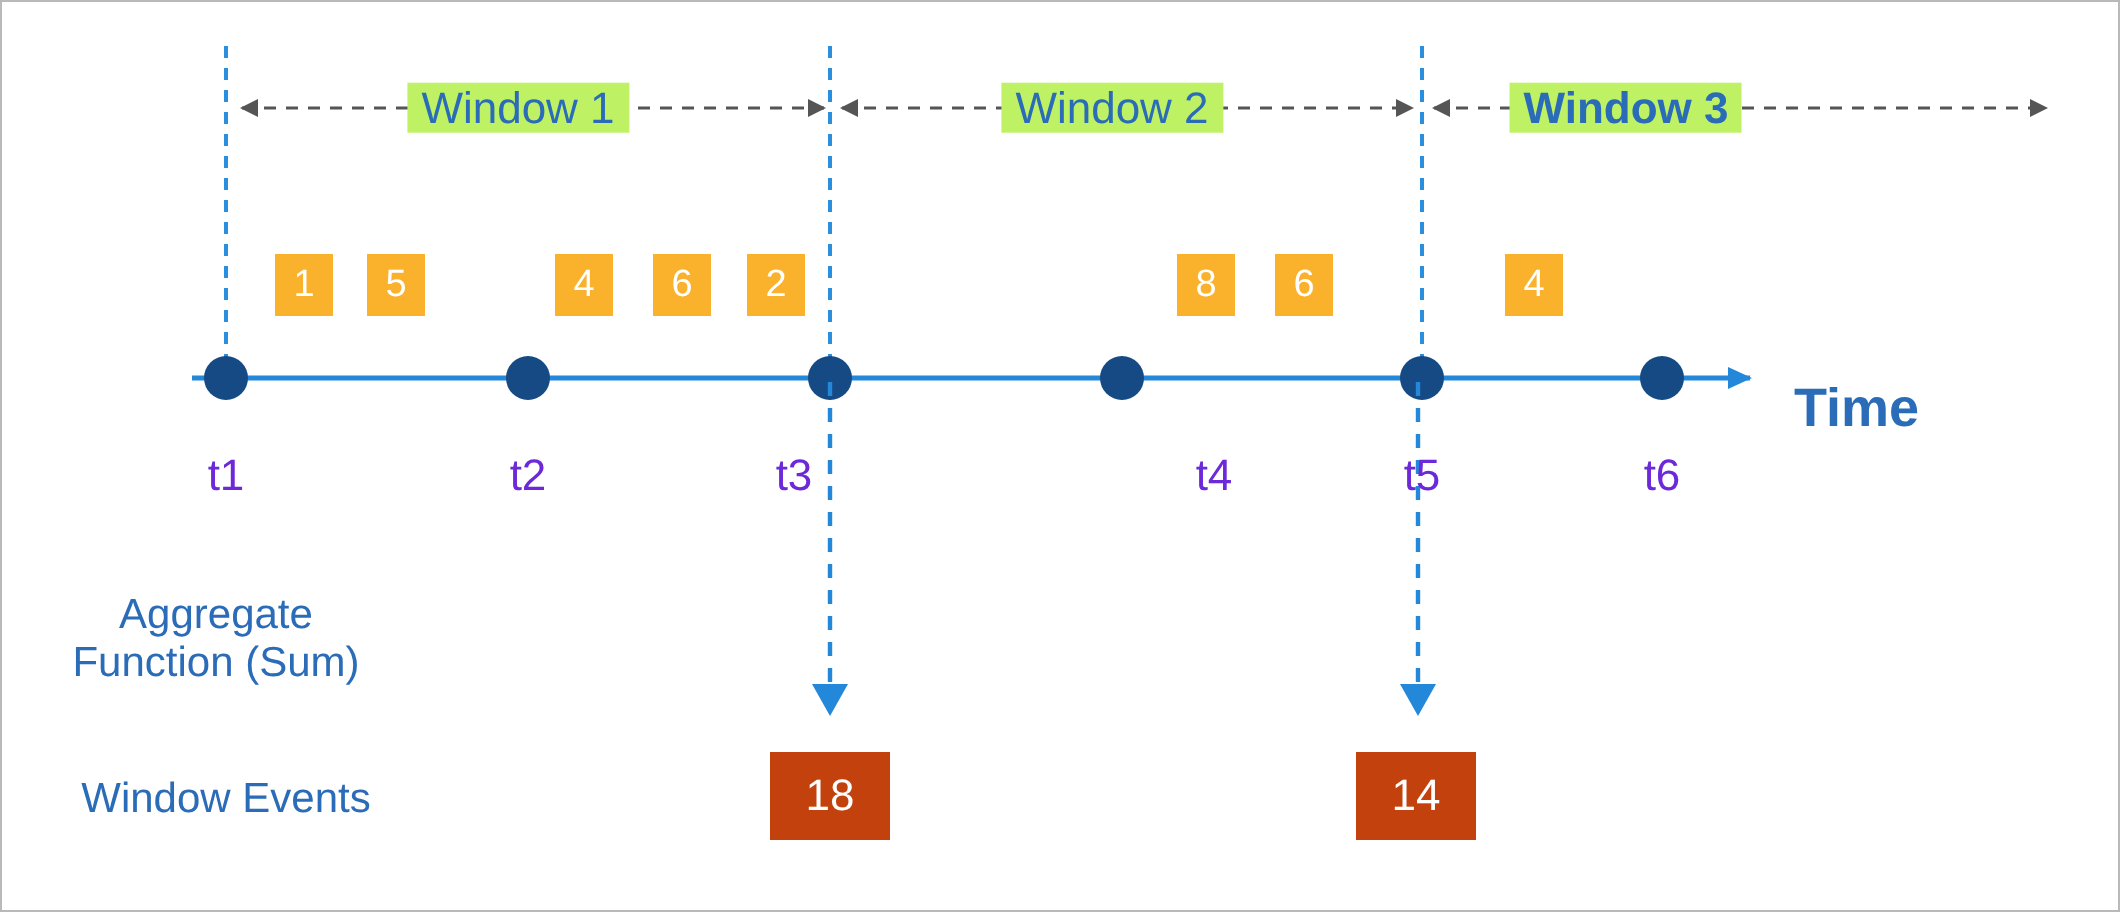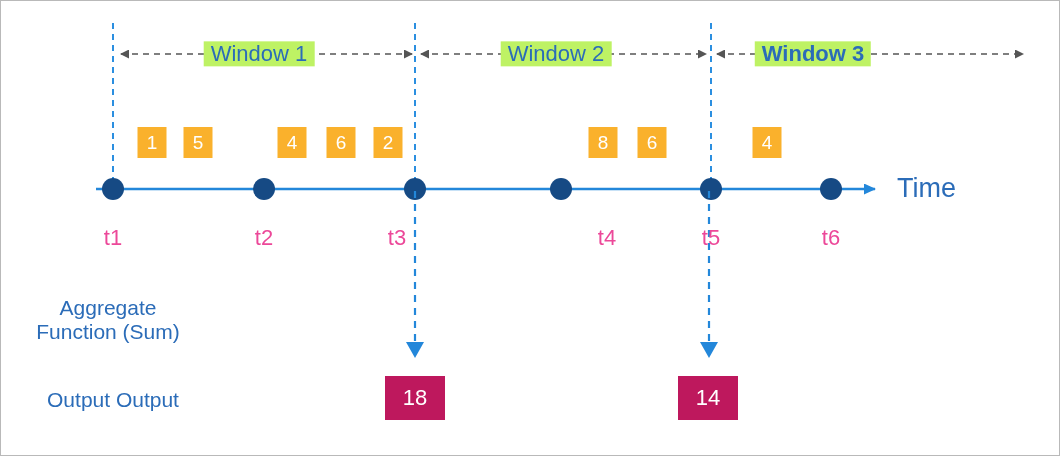--- a/index.html
+++ b/index.html
@@ -35,21 +35,21 @@
   }
   .window-label {
     font-size: 22px;
     color: #2b6cb8;
     background: #bef264;
     padding: 0 7px;
     transform: translate(-50%, -50%);
   }
   .tick-label {
     font-size: 22px;
-    color: #ec4899;
+    color: #6d28d9;
     transform: translateX(-50%);
   }
   .time-label {
     font-size: 27px;
     color: #2b6cb8;
   }
   .side-label {
     font-size: 21px;
     color: #2b6cb8;
     text-align: center;
@@ -65,21 +65,21 @@
     display: flex;
     align-items: center;
     justify-content: center;
     transform: translateX(-50%);
     font-family: "Liberation Sans", sans-serif;
   }
   .output-box {
     position: absolute;
     width: 60px;
     height: 44px;
-    background: #be185d;
+    background: #c2410c;
     color: #ffffff;
     font-size: 22px;
     display: flex;
     align-items: center;
     justify-content: center;
     transform: translateX(-50%);
     font-family: "Liberation Sans", sans-serif;
   }
 </style>
 </head>
@@ -149,24 +149,24 @@
   <div class="event-box" style="left:651px; top:126px;">6</div>
   <div class="event-box" style="left:766px; top:126px;">4</div>
 
   <div class="lbl tick-label" style="left:112px; top:224px;">t1</div>
   <div class="lbl tick-label" style="left:263px; top:224px;">t2</div>
   <div class="lbl tick-label" style="left:396px; top:224px;">t3</div>
   <div class="lbl tick-label" style="left:560px; top:224px;margin-left:46px;">t4</div>
   <div class="lbl tick-label" style="left:710px; top:224px;">t5</div>
   <div class="lbl tick-label" style="left:830px; top:224px;">t6</div>
 
-  <div class="lbl time-label" style="left:896px; top:172px;">Time</div>
+  <div class="lbl time-label" style="left:896px; top:188px;font-weight:bold;">Time</div>
 
   <div class="lbl side-label" style="left:107px; top:319px;">
     <span>Aggregate</span><br>
     <span>Function (Sum)</span>
   </div>
-  <div class="lbl side-label" style="left:112px; top:399px;">Output Output</div>
+  <div class="lbl side-label" style="left:112px; top:399px;">Window Events</div>
 
   <div class="output-box" style="left:414px; top:375px;">18</div>
   <div class="output-box" style="left:707px; top:375px;">14</div>
 
 </div>
 
 </body></html>

